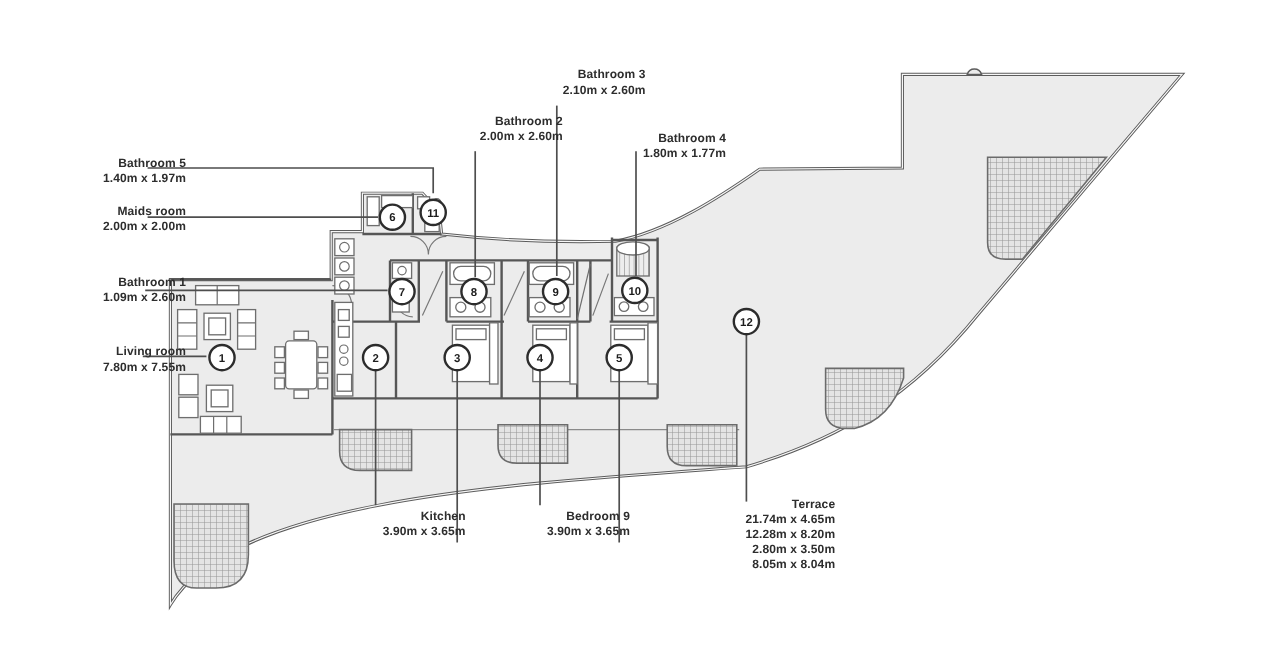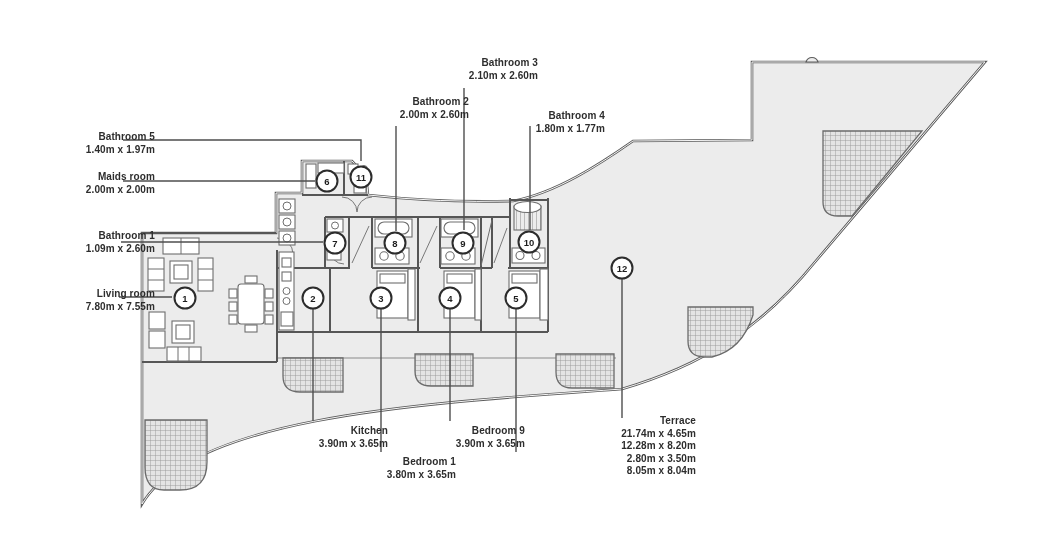--- a/index.html
+++ b/index.html
@@ -213,24 +213,20 @@
 
   <div id="labels">
       <div class="room-label" style="left: 80px; top: 288px;">
         <div>Living room</div>
         <div>7.80m x 7.55m</div>
       </div>
       <div class="room-label" style="left: 313px; top: 425px;">
         <div>Kitchen</div>
         <div>3.90m x 3.65m</div>
       </div>
-      <div class="room-label" style="left: 381px; top: 456px;">
-        <div>Bedroom 1</div>
-        <div>3.80m x 3.65m</div>
-      </div>
       <div class="room-label" style="left: 450px; top: 425px;">
         <div>Bedroom 9</div>
         <div>3.90m x 3.65m</div>
       </div>
       <div class="room-label" style="left: 80px; top: 171px;">
         <div>Maids room</div>
         <div>2.00m x 2.00m</div>
       </div>
       <div class="room-label" style="left: 80px; top: 230px;">
         <div>Bathroom 1</div>

